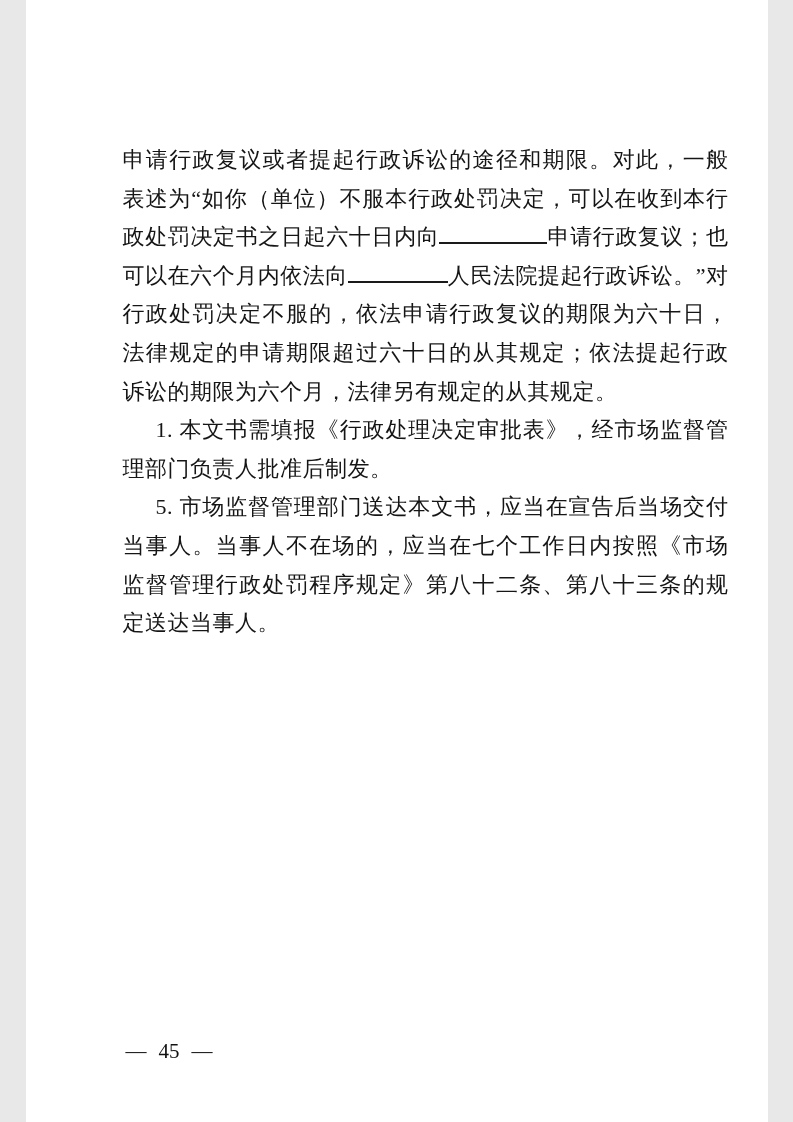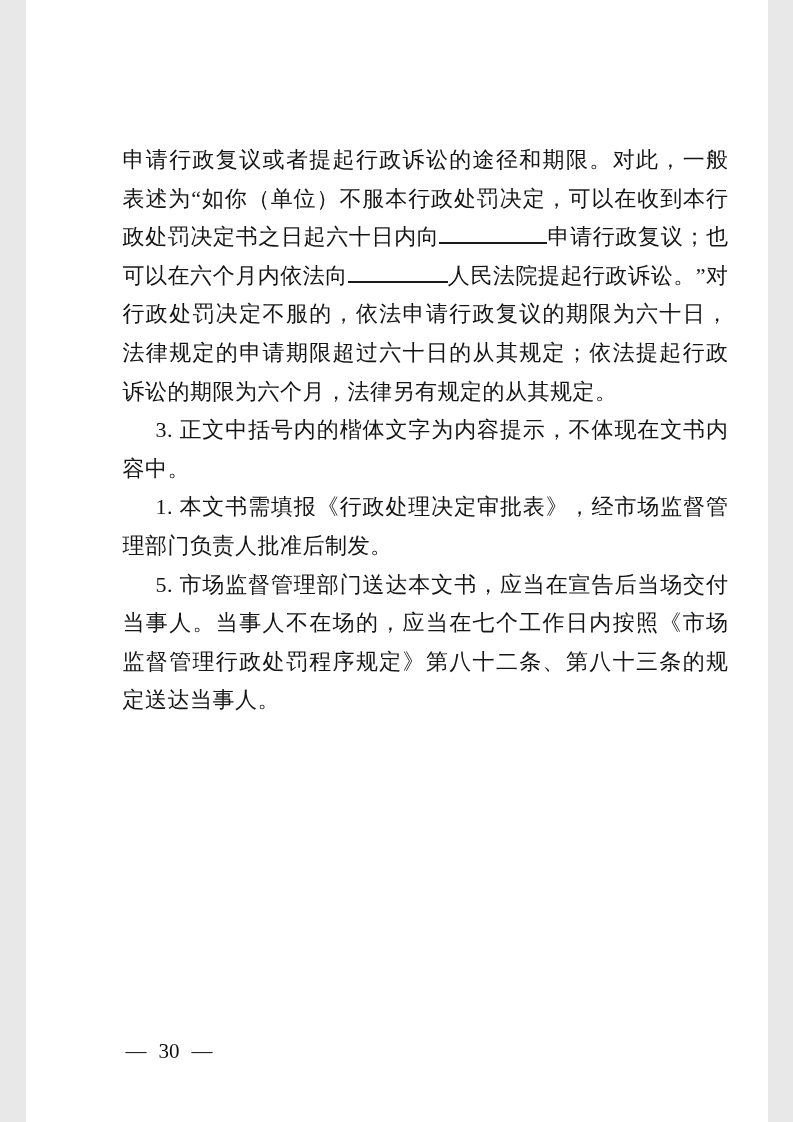--- a/index.html
+++ b/index.html
@@ -50,24 +50,23 @@
   }
 </style>
 </head>
 <body>
 
 <div class="page">
 
   <div class="content">
 
   <p class="para" style="text-indent: 0em;"><span>申请行政复议或者提起行政诉讼的途径和期限。对此，一般表述为“如你（单位）不服本行政处罚决定，可以在收到本行政处罚决定书之日起六十日内向</span><span class="blank" style="width: 108px;"></span><span>申请行政复议；也可以在六个月内依法向</span><span class="blank" style="width: 100px;"></span><span>人民法院提起行政诉讼。”对行政处罚决定不服的，依法申请行政复议的期限为六十日，法律规定的申请期限超过六十日的从其规定；依法提起行政诉讼的期限为六个月，法律另有规定的从其规定。</span></p>
-      <p class="para" style="text-indent: 1.5em;"><span>3. 正文中括号内的楷体文字为内容提示，不体现在文书内容中。</span></p>
       <p class="para" style="text-indent: 1.5em;"><span>1. 本文书需填报《行政处理决定审批表》，经市场监督管理部门负责人批准后制发。</span></p>
       <p class="para" style="text-indent: 1.5em;"><span>5. 市场监督管理部门送达本文书，应当在宣告后当场交付当事人。当事人不在场的，应当在七个工作日内按照《市场监督管理行政处罚程序规定》第八十二条、第八十三条的规定送达当事人。</span></p>
     </div>
 
   <div class="footer">
     <span>—</span>
-    <span>30</span>
+    <span>45</span>
     <span>—</span>
   </div>
 
 </div>
 
 </body></html>

